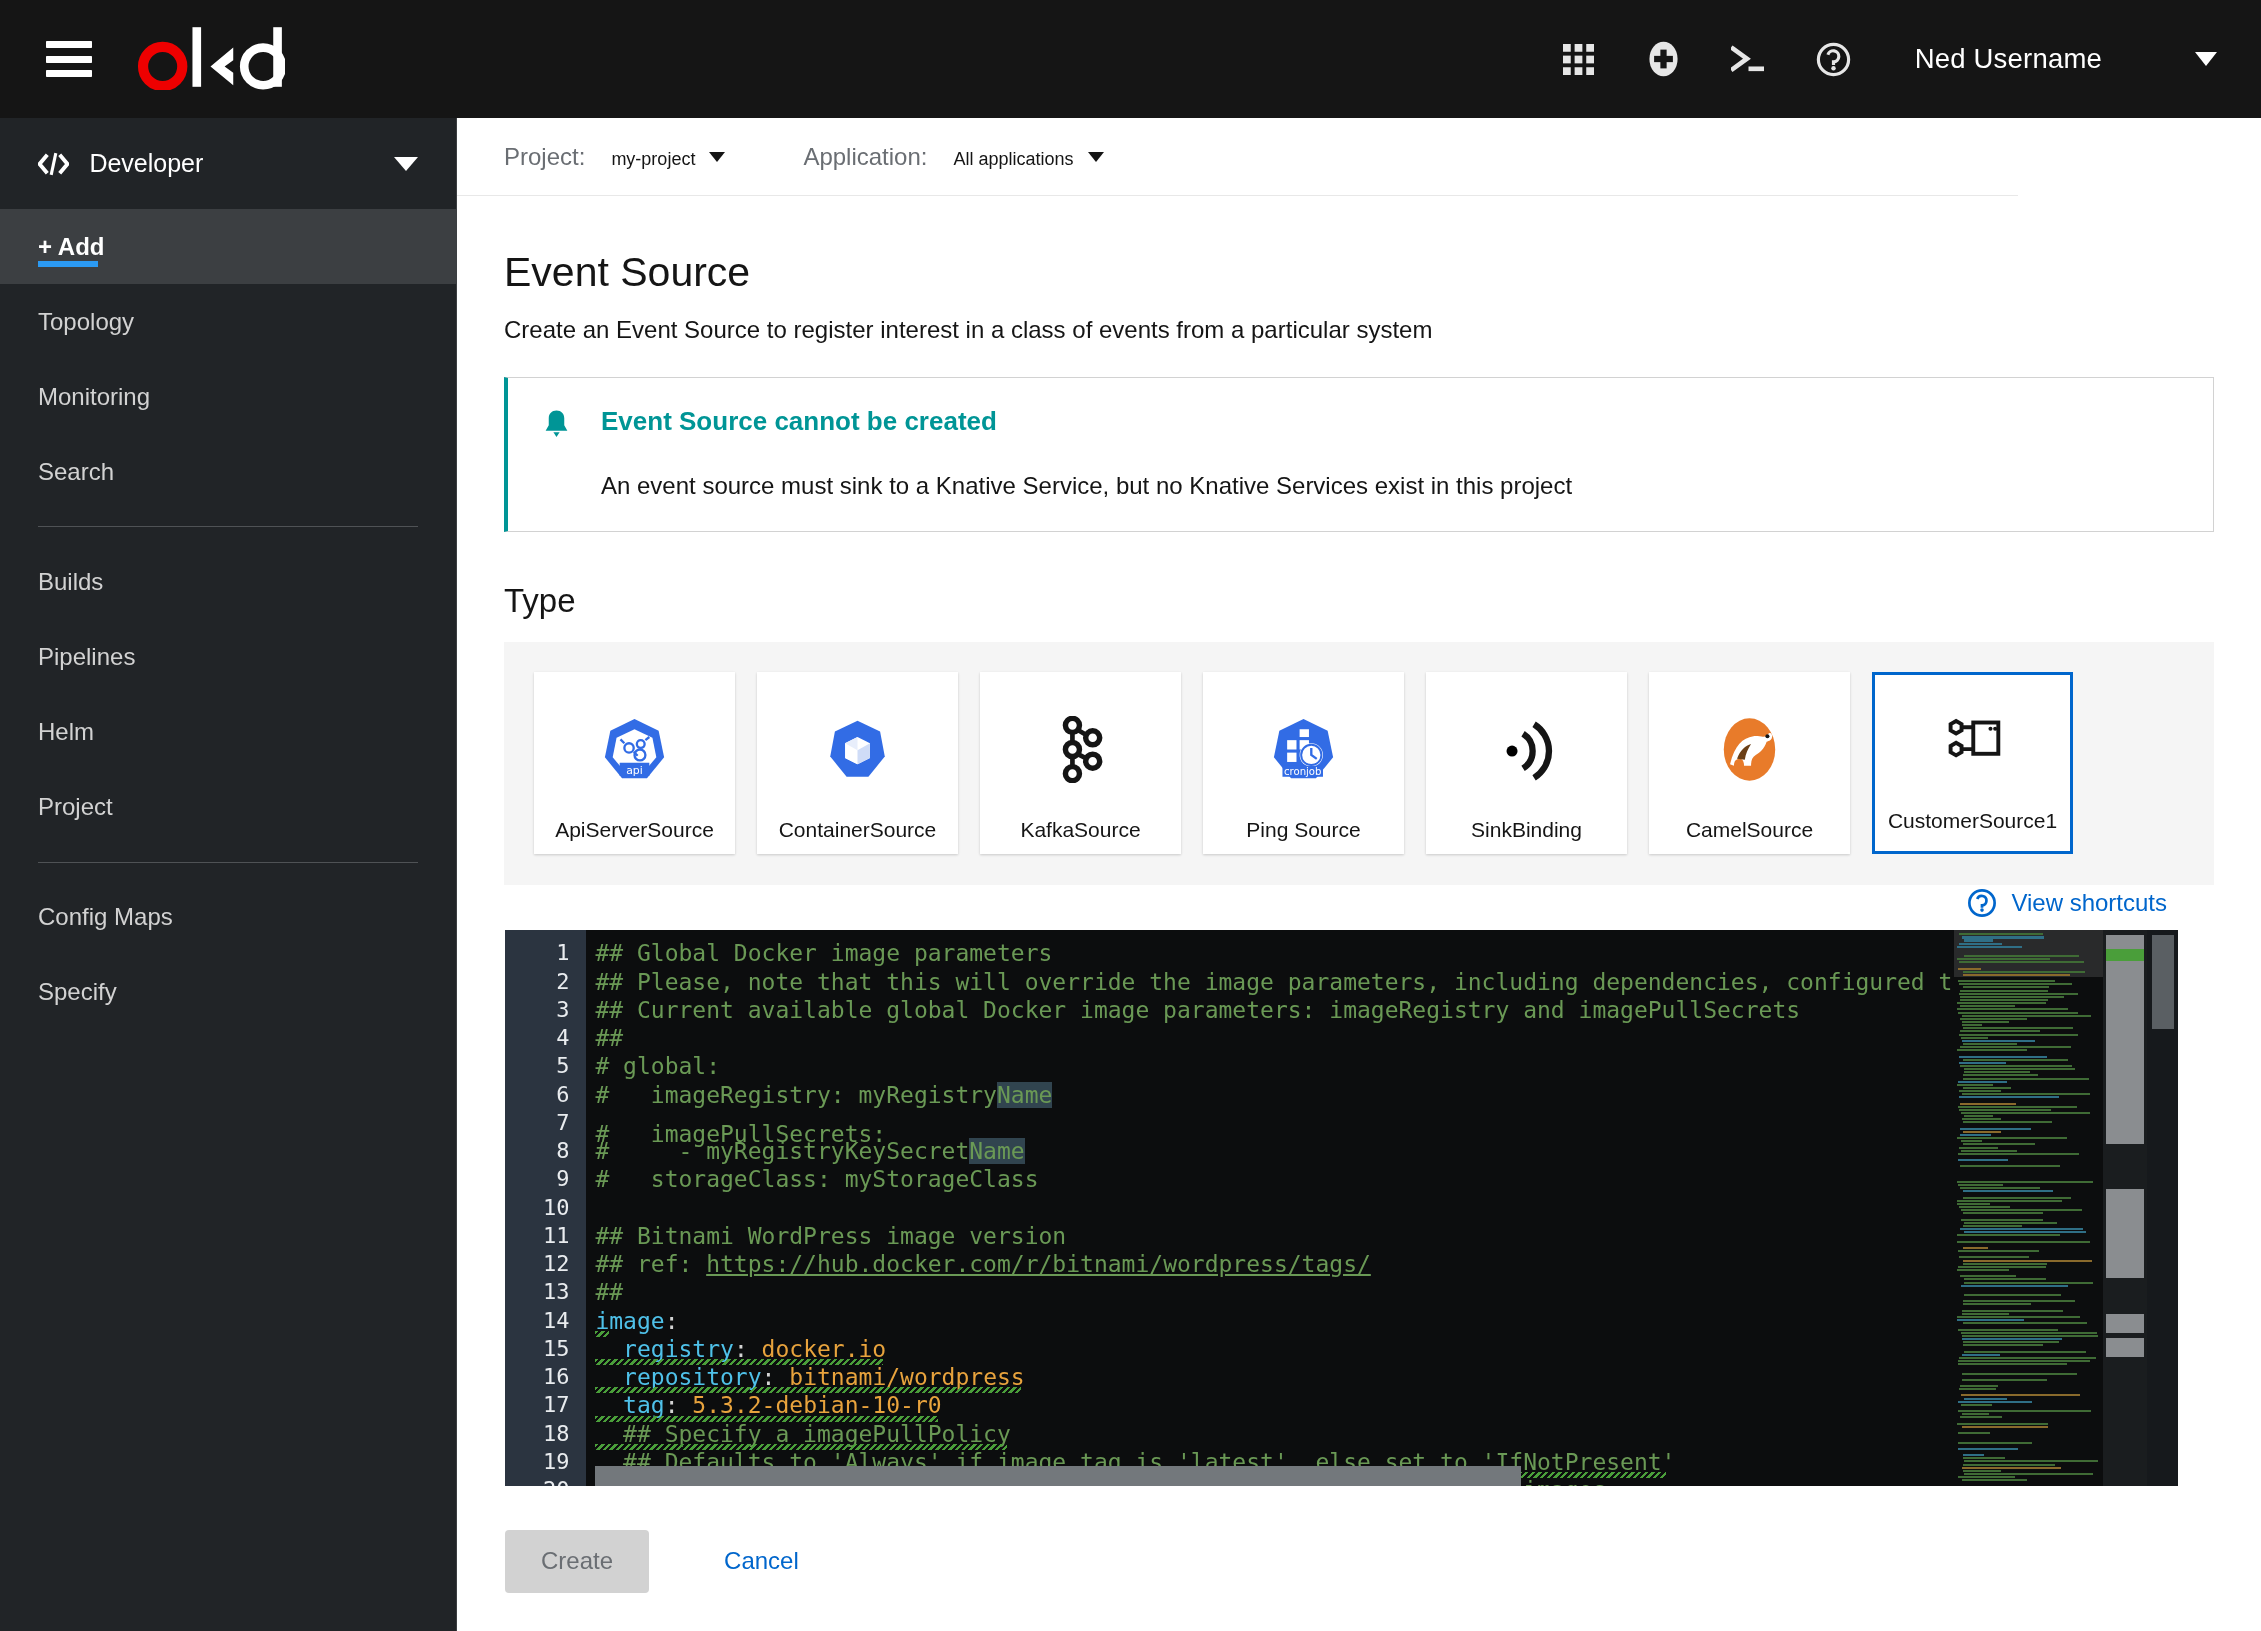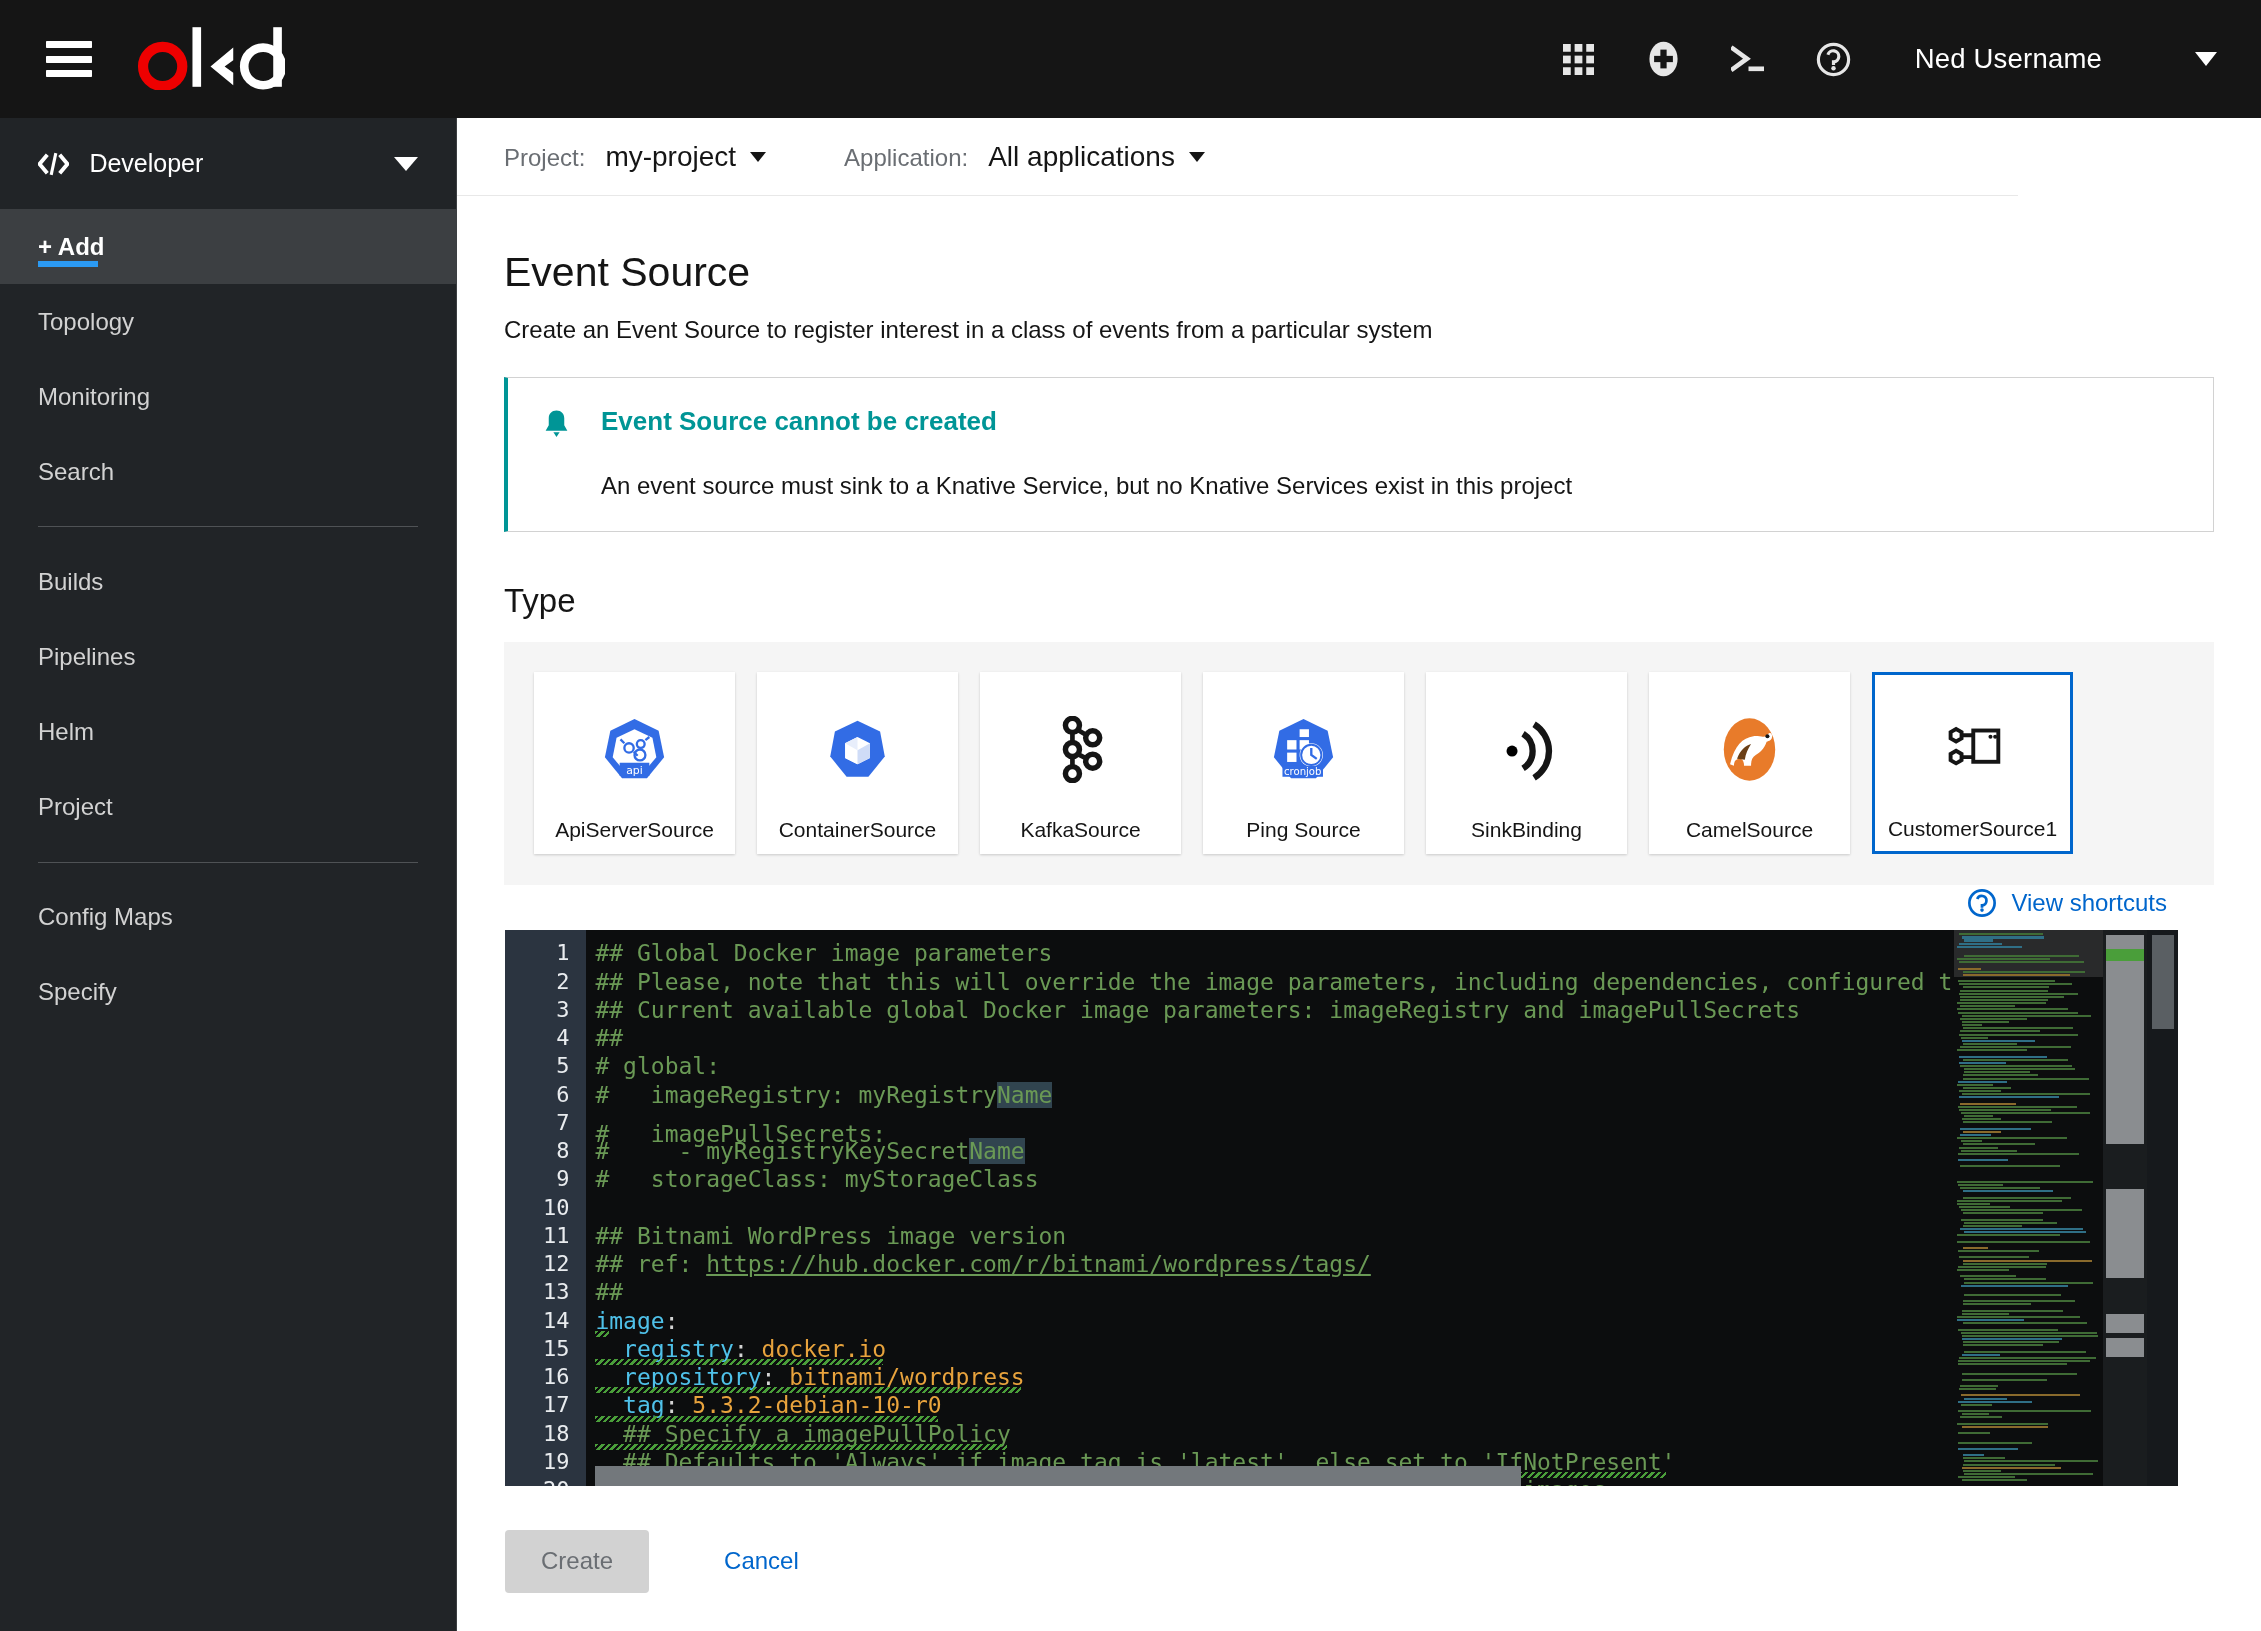--- a/index.html
+++ b/index.html
@@ -57,21 +57,21 @@
   .nav-sep { height: 0.8px; background: #4f5255; margin: 17.3px 38px 17.3px 38px; }
 
   
   #project-bar {
     position: absolute; top: 118px; left: 457px; width: 1561px; height: 78px;
     background: #fff; border-bottom: 0.8px solid #e8e8e8;
     display: flex; align-items: center; padding-left: 47px;
   }
   .pbar-group { display: flex; align-items: baseline; cursor: pointer; }
   .pbar-lbl { color: #6a6e73; font-size: 24px; }
-  .pbar-val { color: #151515; font-size: 28px; margin-left: 20px; }
+  .pbar-val { color: #151515; font-size: 18px; margin-left: 26px; }
   .pbar-caret { margin-left: 14px; align-self: center;
     width: 0; height: 0; border-left: 8.6px solid transparent;
     border-right: 8.6px solid transparent; border-top: 10.2px solid #151515; }
   #pbar-app { margin-left: 78px; }
 
   
   #content {
     position: absolute; top: 196px; left: 457px;
     width: 1804px; height: 1436px; background: #fff; overflow: hidden;
   }
@@ -94,21 +94,21 @@
   #type-panel {
     margin: 22px 47px 0 47px; background: #f5f5f5; padding: 30px 30px 31px 30px;
     display: flex; gap: 22px;
   }
   .type-card {
     width: 201px; height: 182px; background: #fff;
     box-shadow: 0 0.8px 2.4px rgba(3,3,3,.18);
     display: flex; flex-direction: column; align-items: center;
     justify-content: flex-start; padding-top: 44px; cursor: pointer;
   }
-  .type-card.selected { border: 3.9px solid #06c; padding-top: 40px; box-shadow: none; }
+  .type-card.selected { border: 3.9px solid #06c; padding-top: 32px; box-shadow: none; }
   .type-icon { height: 67px; display: flex; align-items: center; justify-content: center; }
   .type-icon svg { display: block; }
   .type-label { font-size: 21px; color: #151515; margin-top: 35px; text-align: center; }
 
   
   #editor-heading { margin: 55px 0 0 47px; font-size: 33px; font-weight: normal; color: #151515; }
   #shortcuts {
     position: absolute; right: 94px; top: 888px;
     display: flex; align-items: center; cursor: pointer;
   }

